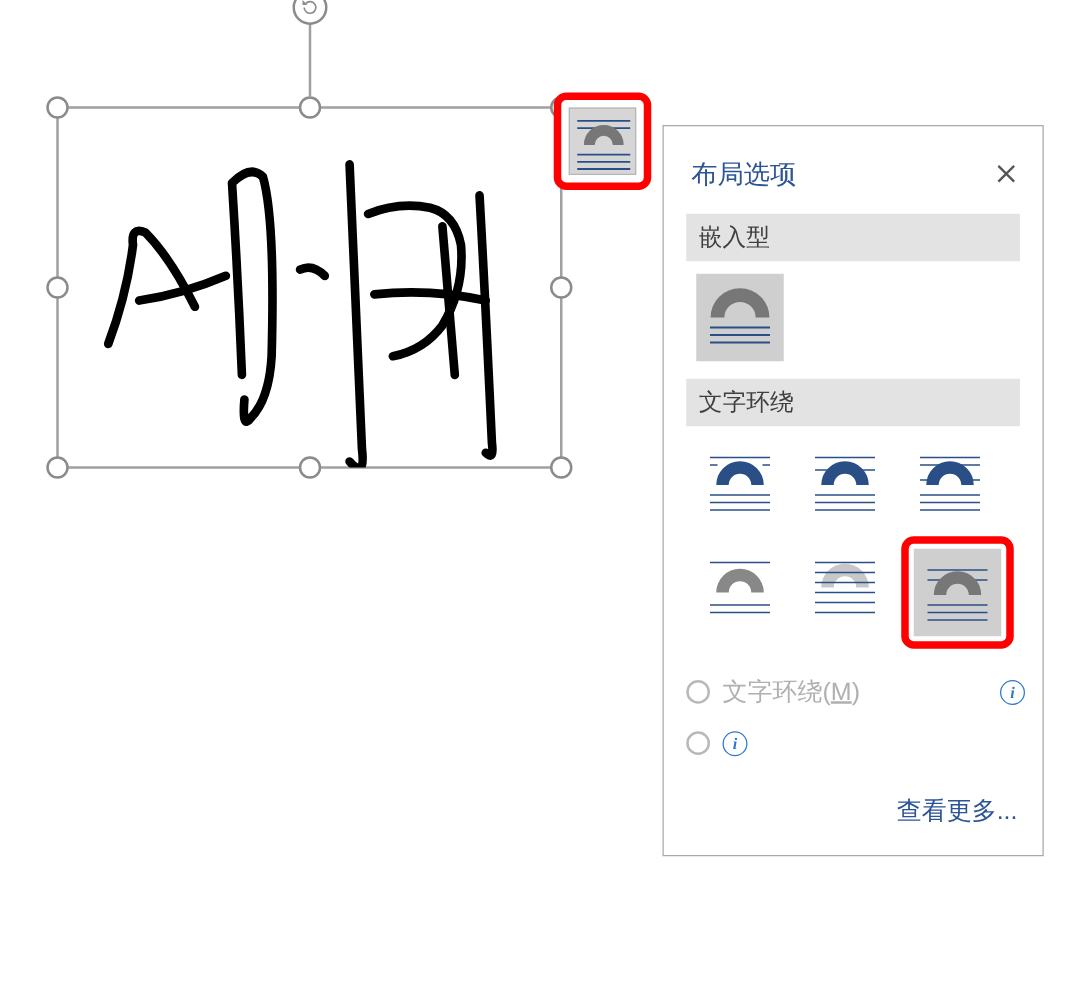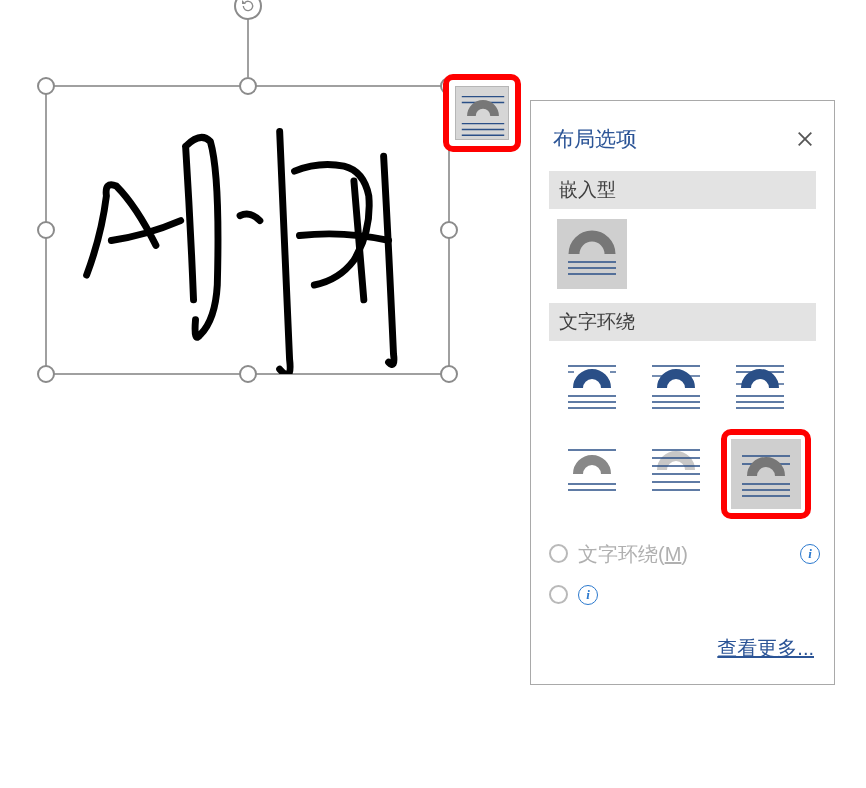--- a/index.html
+++ b/index.html
@@ -190,21 +190,20 @@
     }
     .underline-char { text-decoration: underline; }
 
     .see-more {
       text-align: right;
       padding: 10px 20px 8px 0;
     }
     .see-more a {
       color: #2b5496;
       font-size: 20px;
-      text-decoration: underline;
       cursor: pointer;
     }
   </style>
 </head>
 <body>
 
 <div class="selection-box">
   <div class="rotate-stem"></div>
   <div class="rotate-handle">
     <svg viewBox="0 0 24 24">

